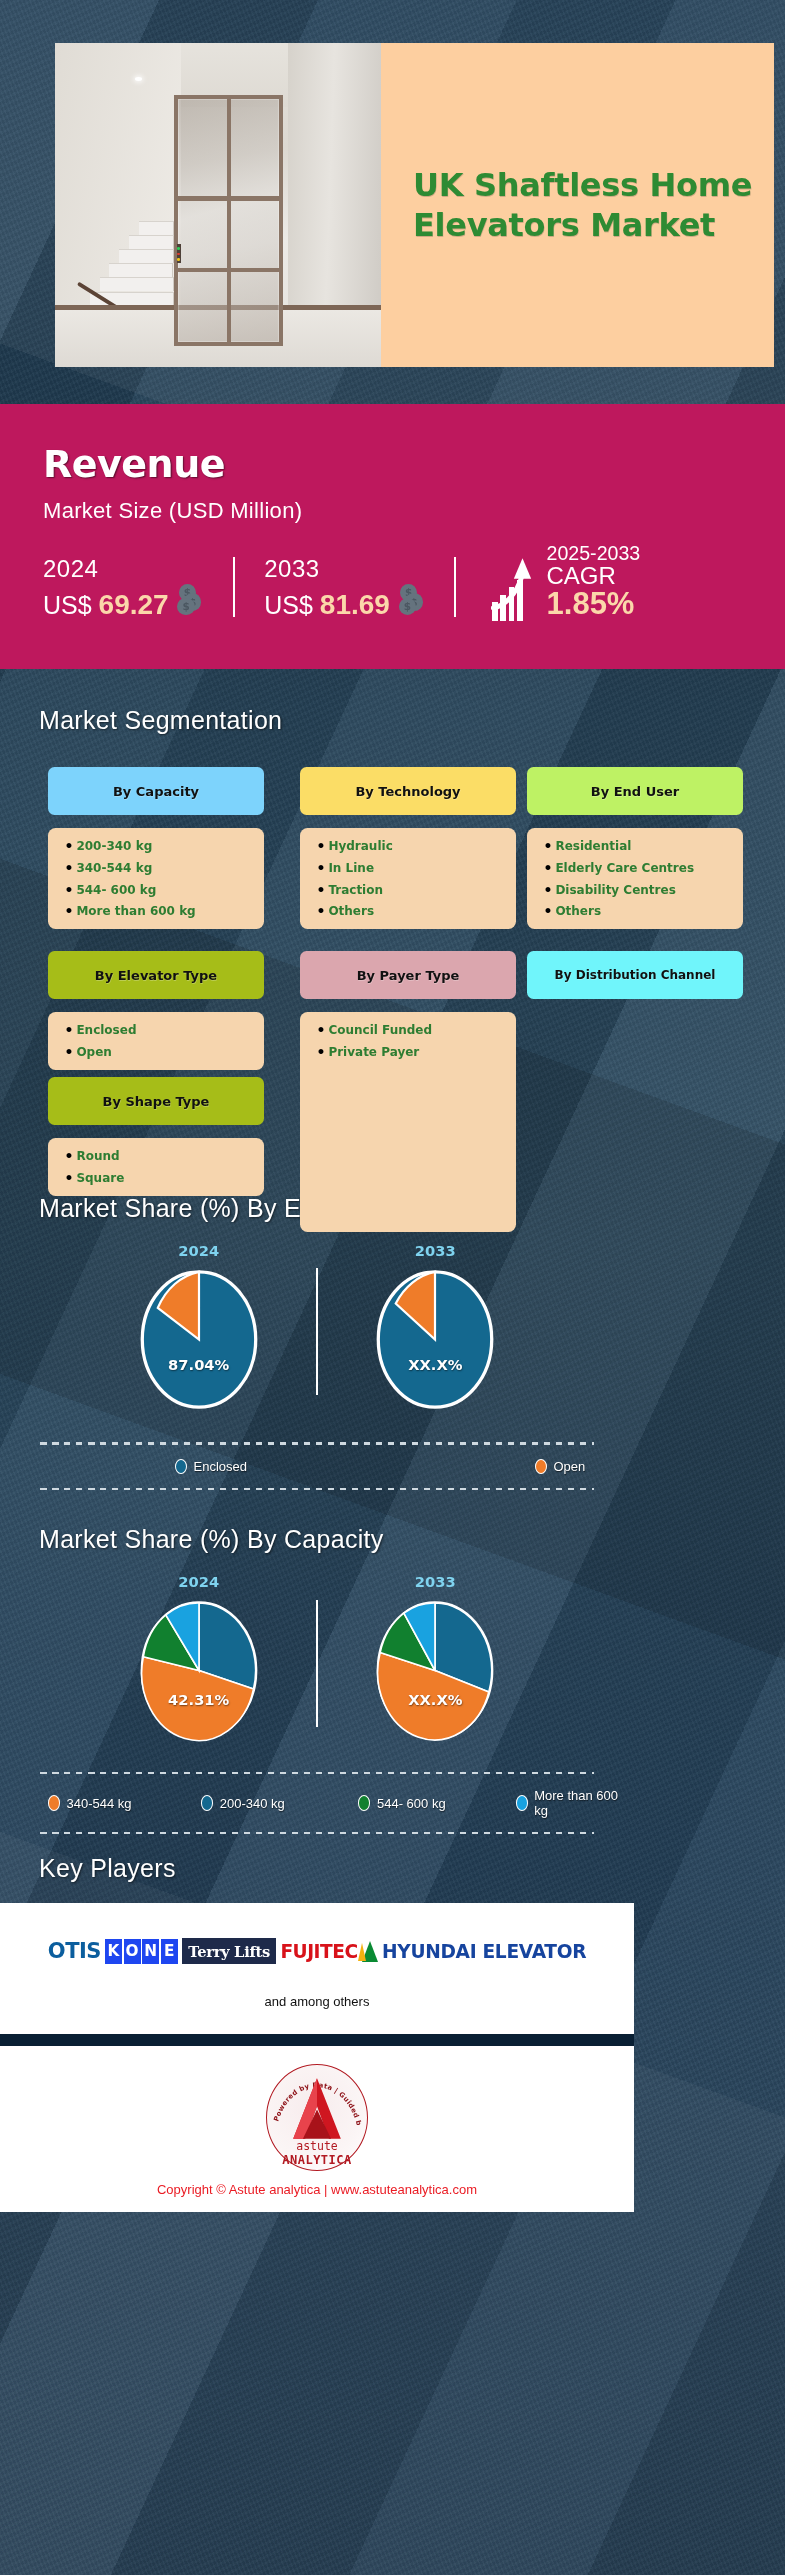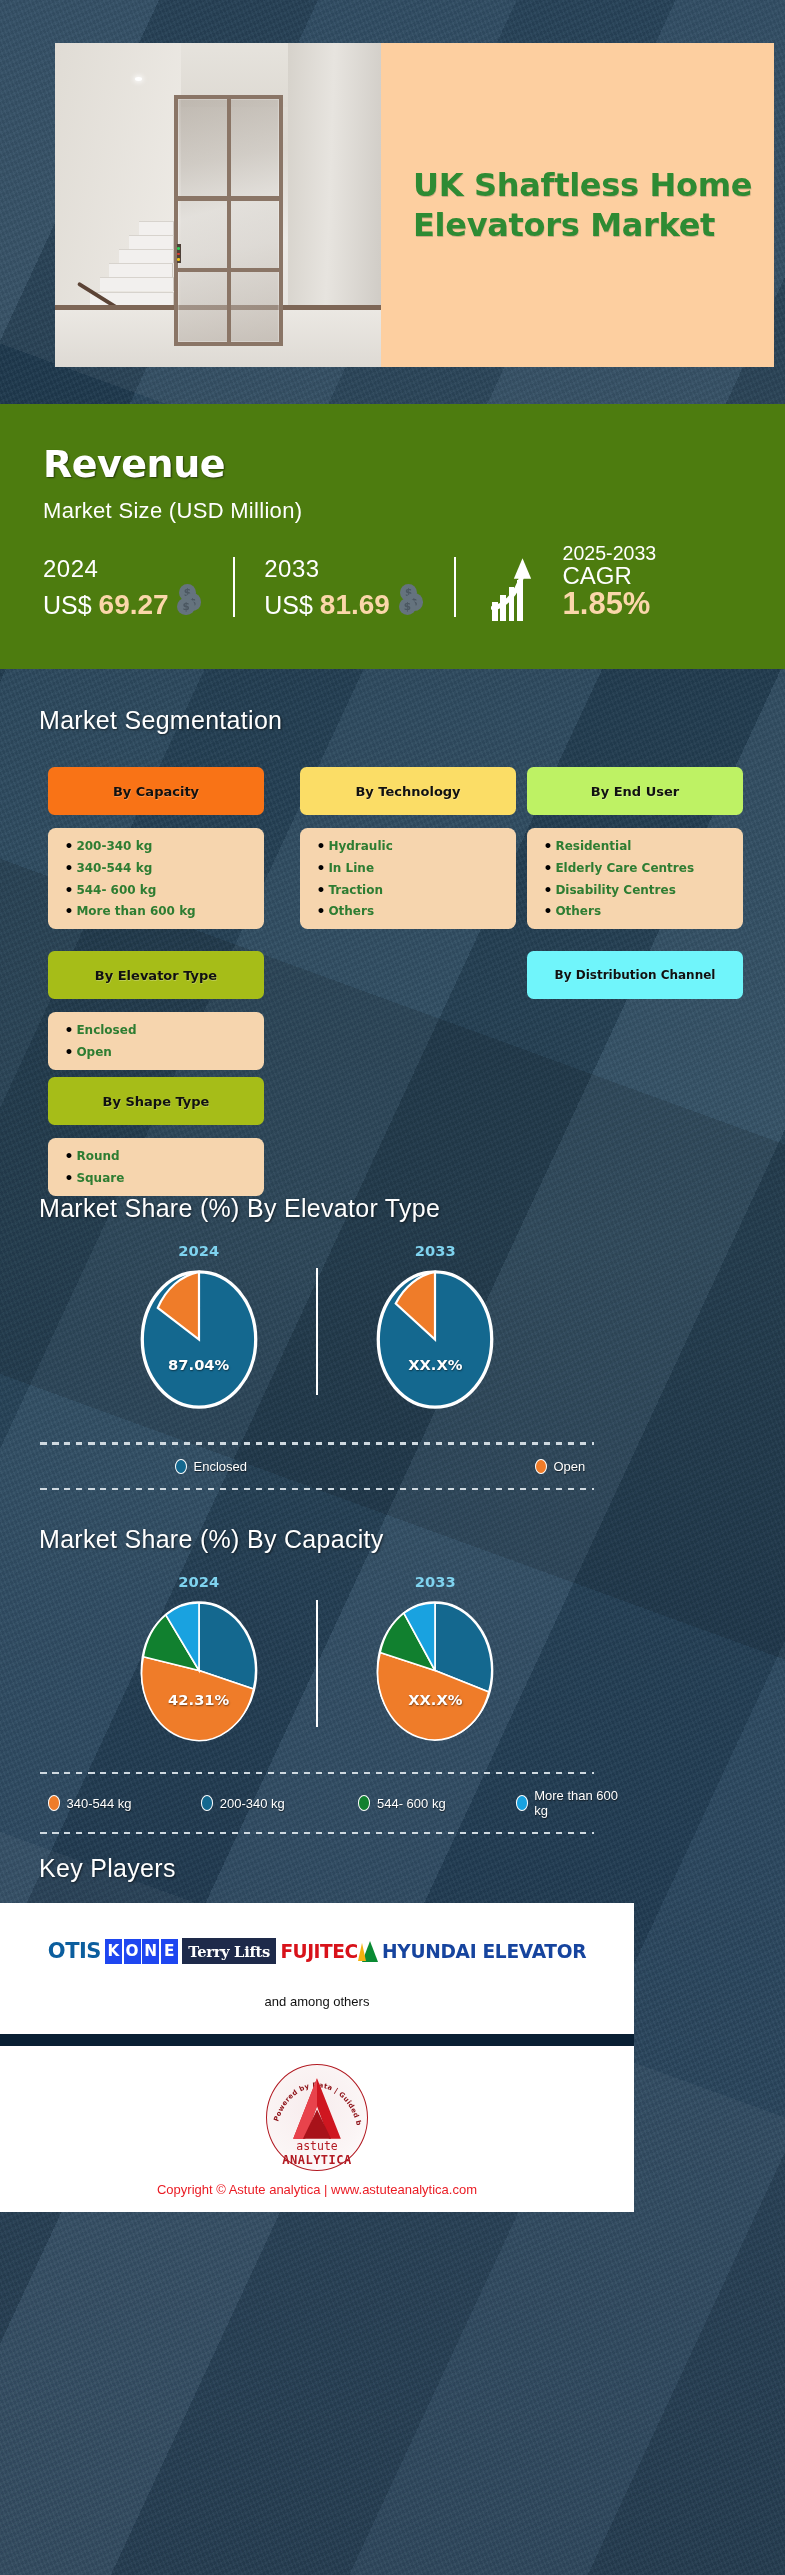--- a/index.html
+++ b/index.html
@@ -77,41 +77,41 @@
   }
   .hero-title {
     color:#2e8b33; font-weight:bold; font-size:32px; line-height:1.25;
     font-family:"DejaVu Sans", sans-serif; letter-spacing:-0.3px;
     text-shadow: 0.5px 0.5px 0 rgba(0,0,0,.18);
   }
 
   
   .revenue {
     position:relative; margin:0 auto; width:786px; height:265px;
-    background:#4d7c0f; color:#fff; padding:38px 0 0 43px;
+    background:#be185d; color:#fff; padding:38px 0 0 43px;
   }
   .rev-title { font-size:38px; font-weight:bold; letter-spacing:-0.5px;
     font-family:"DejaVu Sans", sans-serif; text-shadow:1.1px 1.1px 1.6px rgba(0,0,0,.5); }
   .rev-sub { font-size:22px; margin-top:12px; font-weight:300;
     font-family:"Liberation Sans", sans-serif; letter-spacing:0.3px; }
   .rev-row { display:flex; align-items:flex-end; margin-top:18.6px; }
   .rev-cell { display:flex; align-items:flex-end; }
   .rev-stack { }
   .rev-year { font-size:24px; letter-spacing:0.5px; }
   .rev-val  { font-size:25px; margin-top:5.5px; white-space:nowrap; }
   .rev-val b { color:#fbd7aa; font-size:28px; font-weight:bold; }
   .coin { width:29.5px; height:34px; position:relative; margin:0 0 3.3px 5.5px; flex:0 0 auto; }
   .coin span { position:absolute; border-radius:50%; background:#65737e;
     display:flex; align-items:center; justify-content:center;
     color:#4b5761; font-weight:bold; font-family:"DejaVu Sans", sans-serif; }
   .coin .c1 { width:17.5px; height:17.5px; left:4.4px;  top:0;  font-size:10.4px; }
   .coin .c2 { width:17.5px; height:17.5px; left:9.8px; top:9.8px; font-size:10.4px; }
   .coin .c3 { width:17.5px; height:17.5px; left:3.3px;  top:14px; font-size:10.4px; }
   .rev-div { width:1.6px; height:60px; background:#fff; margin:0 29.5px 4.4px; }
-  .rev-cagr { display:flex; align-items:flex-end; margin-left:5.5px;gap:16px; }
+  .rev-cagr { display:flex; align-items:flex-end; margin-left:5.5px; }
   .rev-arrow { width:50px; height:65px; position:relative; margin-right:5.5px; }
   .rev-arrow i { position:absolute; bottom:0; width:5.5px; background:#fff; }
   .rev-arrow .b1 { left:1.1px;  height:18.6px; }
   .rev-arrow .b2 { left:9.3px; height:26px; }
   .rev-arrow .b3 { left:17.5px; height:34px; }
   .rev-arrow .b4 { left:26px; height:41px; }
   .rev-arrow svg { position:absolute; left:0; bottom:0; }
   .cagr-text { line-height:1.05; }
   .cagr-years { font-size:19.6px; }
   .cagr-lbl { font-size:24px; }
@@ -312,21 +312,21 @@
 
     </div>
   </div>
 
   <div class="seg">
     <div class="sec-h">Market Segmentation</div>
 
     <div class="seg-grid" style="height:404px;">
 
       <div class="seg-col c1x" style="top:0;">
-        <div class="seg-head" style="background:#f97316;">By Capacity</div>
+        <div class="seg-head" style="background:#7dd3fc;">By Capacity</div>
         <div class="seg-body">
           <ul>
             <li>200-340 kg</li>
             <li>340-544 kg</li>
             <li>544- 600 kg</li>
             <li>More than 600 kg</li>
           </ul>
         </div>
       </div>
 
@@ -355,20 +355,29 @@
         <div class="seg-body">
           <ul>
             <li>Hydraulic</li>
             <li>In Line</li>
             <li>Traction</li>
             <li>Others</li>
           </ul>
         </div>
       </div>
 
+      <div class="seg-col c2x" style="top:184px;">
+        <div class="seg-head" style="background:#dba6ae;">By Payer Type</div>
+        <div class="seg-body" style="height:220px;">
+          <ul>
+            <li>Council Funded</li>
+            <li>Private Payer</li>
+          </ul>
+        </div>
+      </div>
 
       <div class="seg-col c3x" style="top:0;">
         <div class="seg-head" style="background:#bef264;">By End User</div>
         <div class="seg-body">
           <ul>
             <li>Residential</li>
             <li>Elderly Care Centres</li>
             <li>Disability Centres</li>
             <li>Others</li>
           </ul>

